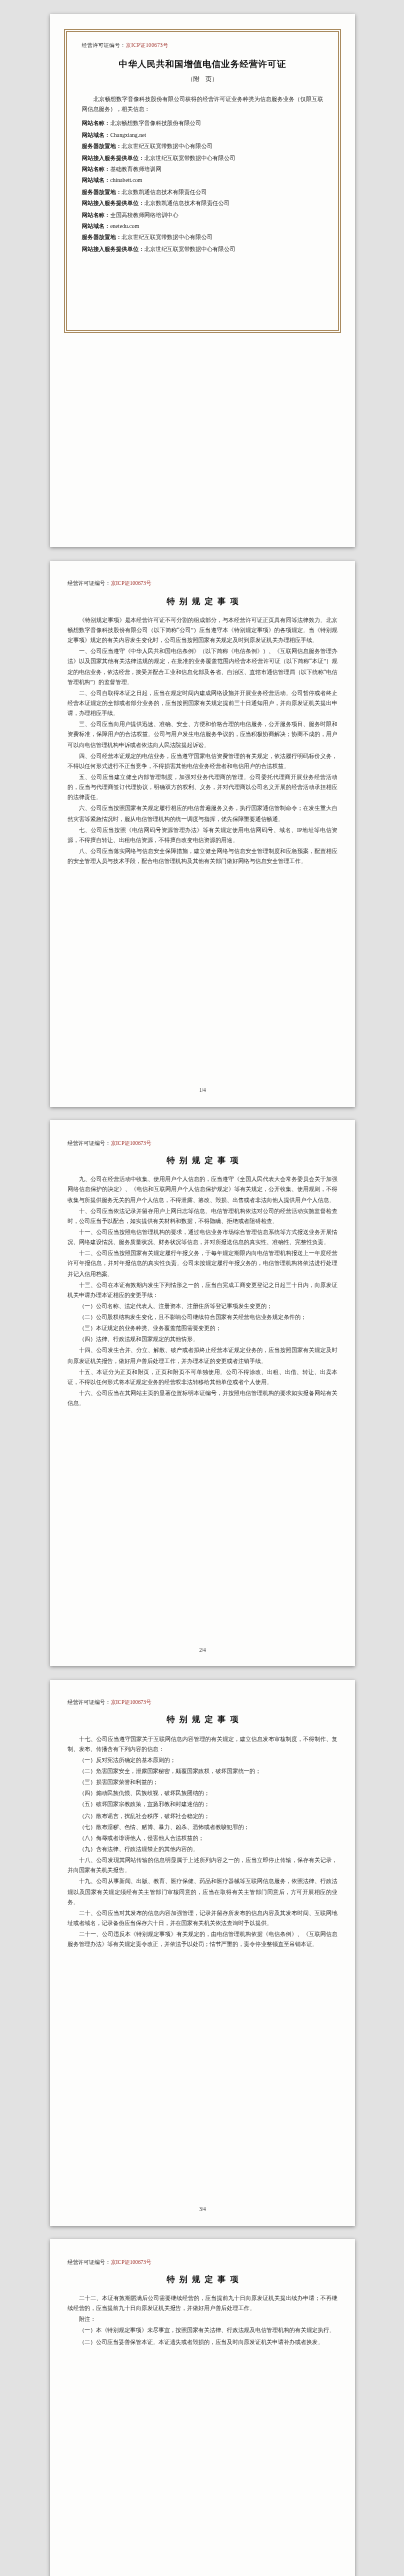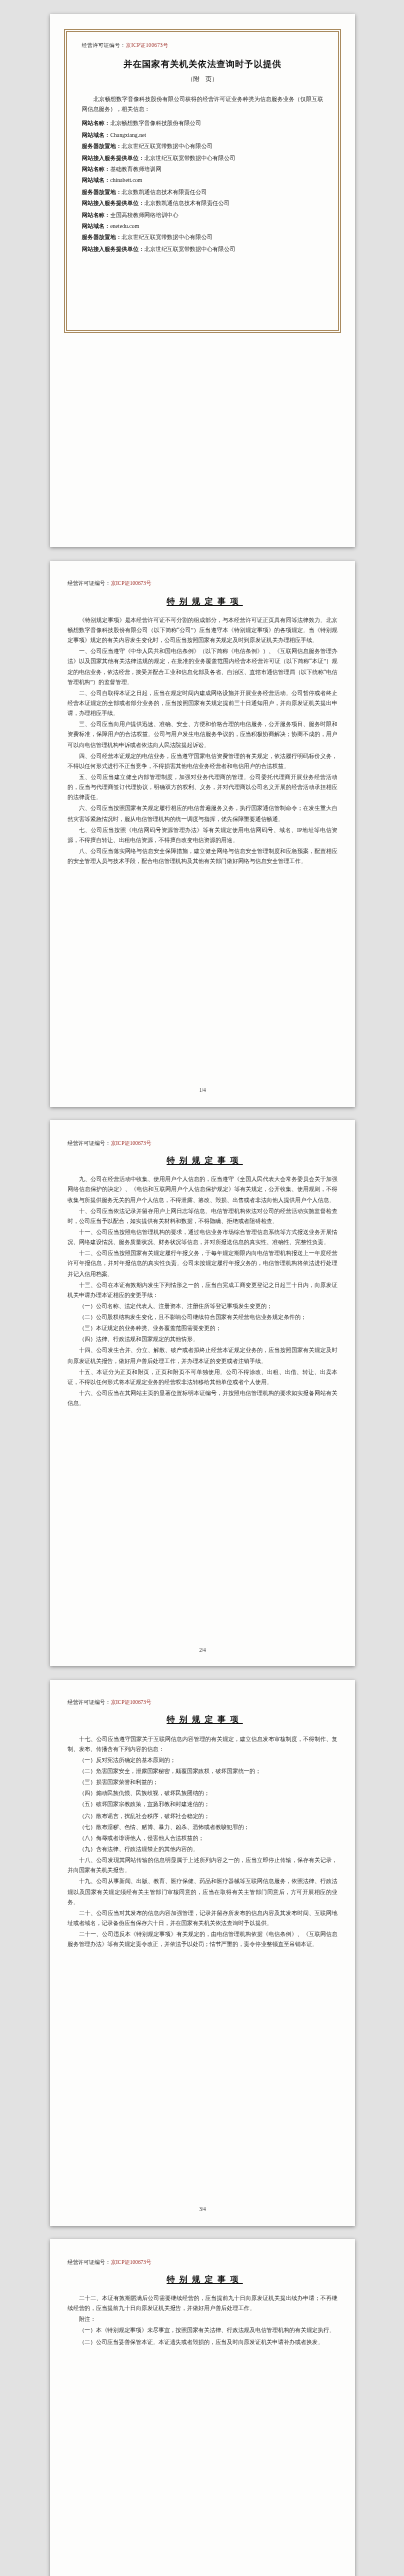--- a/index.html
+++ b/index.html
@@ -63,21 +63,20 @@
   }
   .prov-header { font-size: 5.4px; color: #222; margin-bottom: 6.2px; }
   .prov-title {
     text-align: center;
     font-size: 8.2px;
     font-weight: bold;
     color: #101010;
     letter-spacing: 0.55em;
     text-indent: 0.55em;
     margin: 2.1px 0 8.2px;
-    text-decoration: underline;
   }
   .prov-body { }
   .para {
     font-size: 5.7px;
     line-height: 1.78;
     text-align: justify;
     text-indent: 2em;
     margin: 0 0 1px;
     color: #2a2a2a;
   }
@@ -91,21 +90,21 @@
 </style>
 </head>
 <body>
 
 <div class="canvas">
 
   <section class="page cert-page">
     <div class="cert-frame-outer">
       <div class="cert-frame-inner">
         <div class="cert-header"><span>经营许可证编号：</span><span class="lic-red">京ICP证100673号</span></div>
-        <div class="cert-title">并在国家有关机关依法查询时予以提供</div>
+        <div class="cert-title">中华人民共和国增值电信业务经营许可证</div>
         <div class="cert-subtitle">（附　页）</div>
         <p class="cert-intro">北京畅想数字音像科技股份有限公司获得的经营许可证业务种类为信息服务业务（仅限互联网信息服务），相关信息：</p>
         <div>
 
             <p class="cert-line"><span class="lbl">网站名称：</span><span>北京畅想数字音像科技股份有限公司</span></p>
 
             <p class="cert-line"><span class="lbl">网站域名：</span><span>Changxiang.net</span></p>
 
             <p class="cert-line"><span class="lbl">服务器放置地：</span><span>北京世纪互联宽带数据中心有限公司</span></p>
 

